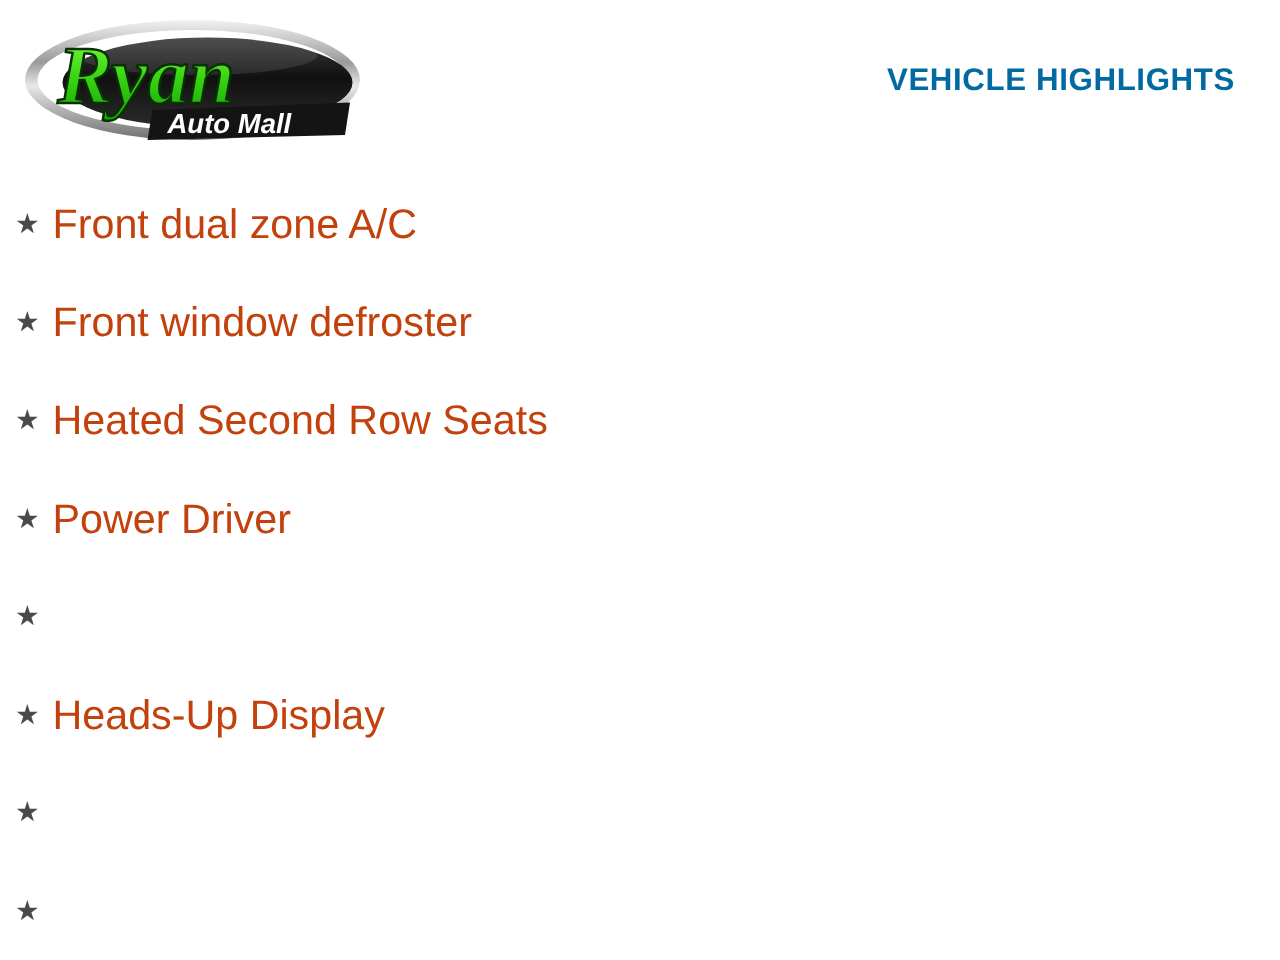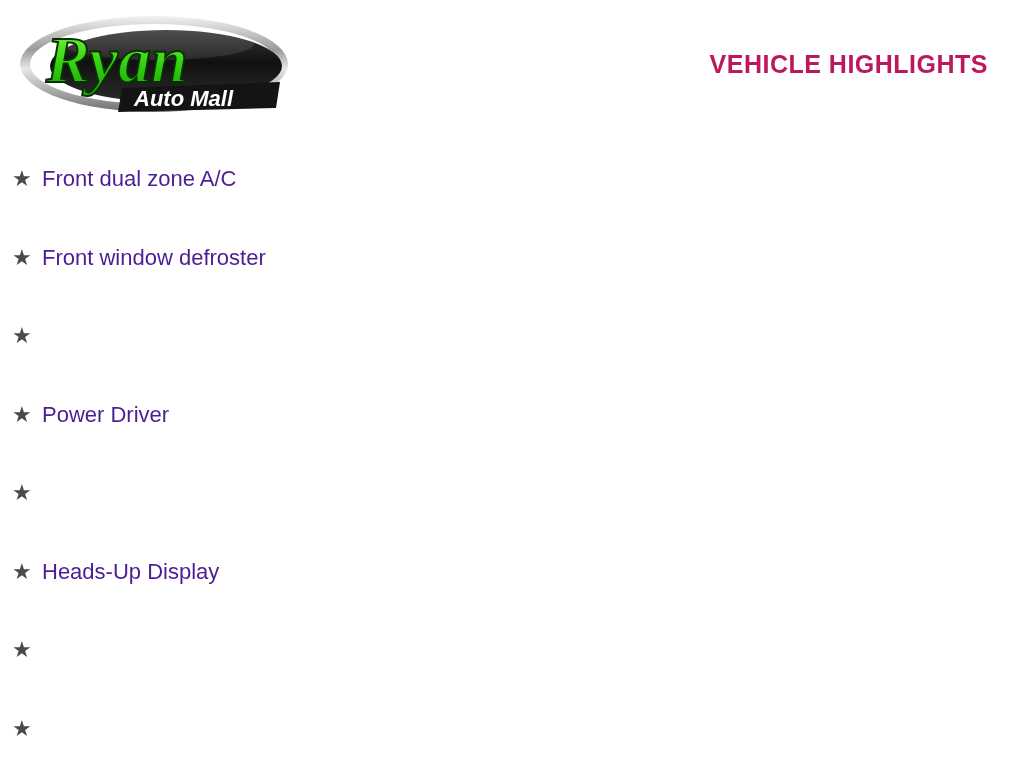--- a/index.html
+++ b/index.html
@@ -30,21 +30,21 @@
     height: 112px;
   }
 
   .page-title {
     position: absolute;
     right: 36px;
     top: 50px;
     font-size: 25px;
     font-weight: bold;
     letter-spacing: 0.5px;
-    color: #be185d;
+    color: #0369a1;
     white-space: nowrap;
     margin-left: 25px;
   }
 
   
   .highlights {
     position: absolute;
     left: 0;
     top: 140px;
     width: 1024px;
@@ -63,22 +63,22 @@
   .star-icon {
     width: 30px;
     flex: 0 0 30px;
     font-size: 22px;
     line-height: 1;
     color: #4a4a4a;
     text-align: left;
   }
 
   .highlight-label {
-    font-size: 22px;
-    color: #4c1d95;
+    font-size: 33px;
+    color: #c2410c;
     white-space: nowrap;
   }
 </style>
 </head>
 <body>
 
 <div class="header">
 
   <div class="logo">
     <svg viewBox="0 0 272 112" width="272" height="112" aria-hidden="true">
@@ -122,20 +122,21 @@
   <li class="highlight-item">
     <span class="star-icon">★</span>
     <span class="highlight-label">Front dual zone A/C</span>
   </li>
   <li class="highlight-item">
     <span class="star-icon">★</span>
     <span class="highlight-label">Front window defroster</span>
   </li>
   <li class="highlight-item">
     <span class="star-icon">★</span>
+    <span class="highlight-label">Heated Second Row Seats</span>
   </li>
   <li class="highlight-item">
     <span class="star-icon">★</span>
     <span class="highlight-label">Power Driver</span>
   </li>
   <li class="highlight-item">
     <span class="star-icon">★</span>
   </li>
   <li class="highlight-item">
     <span class="star-icon">★</span>

